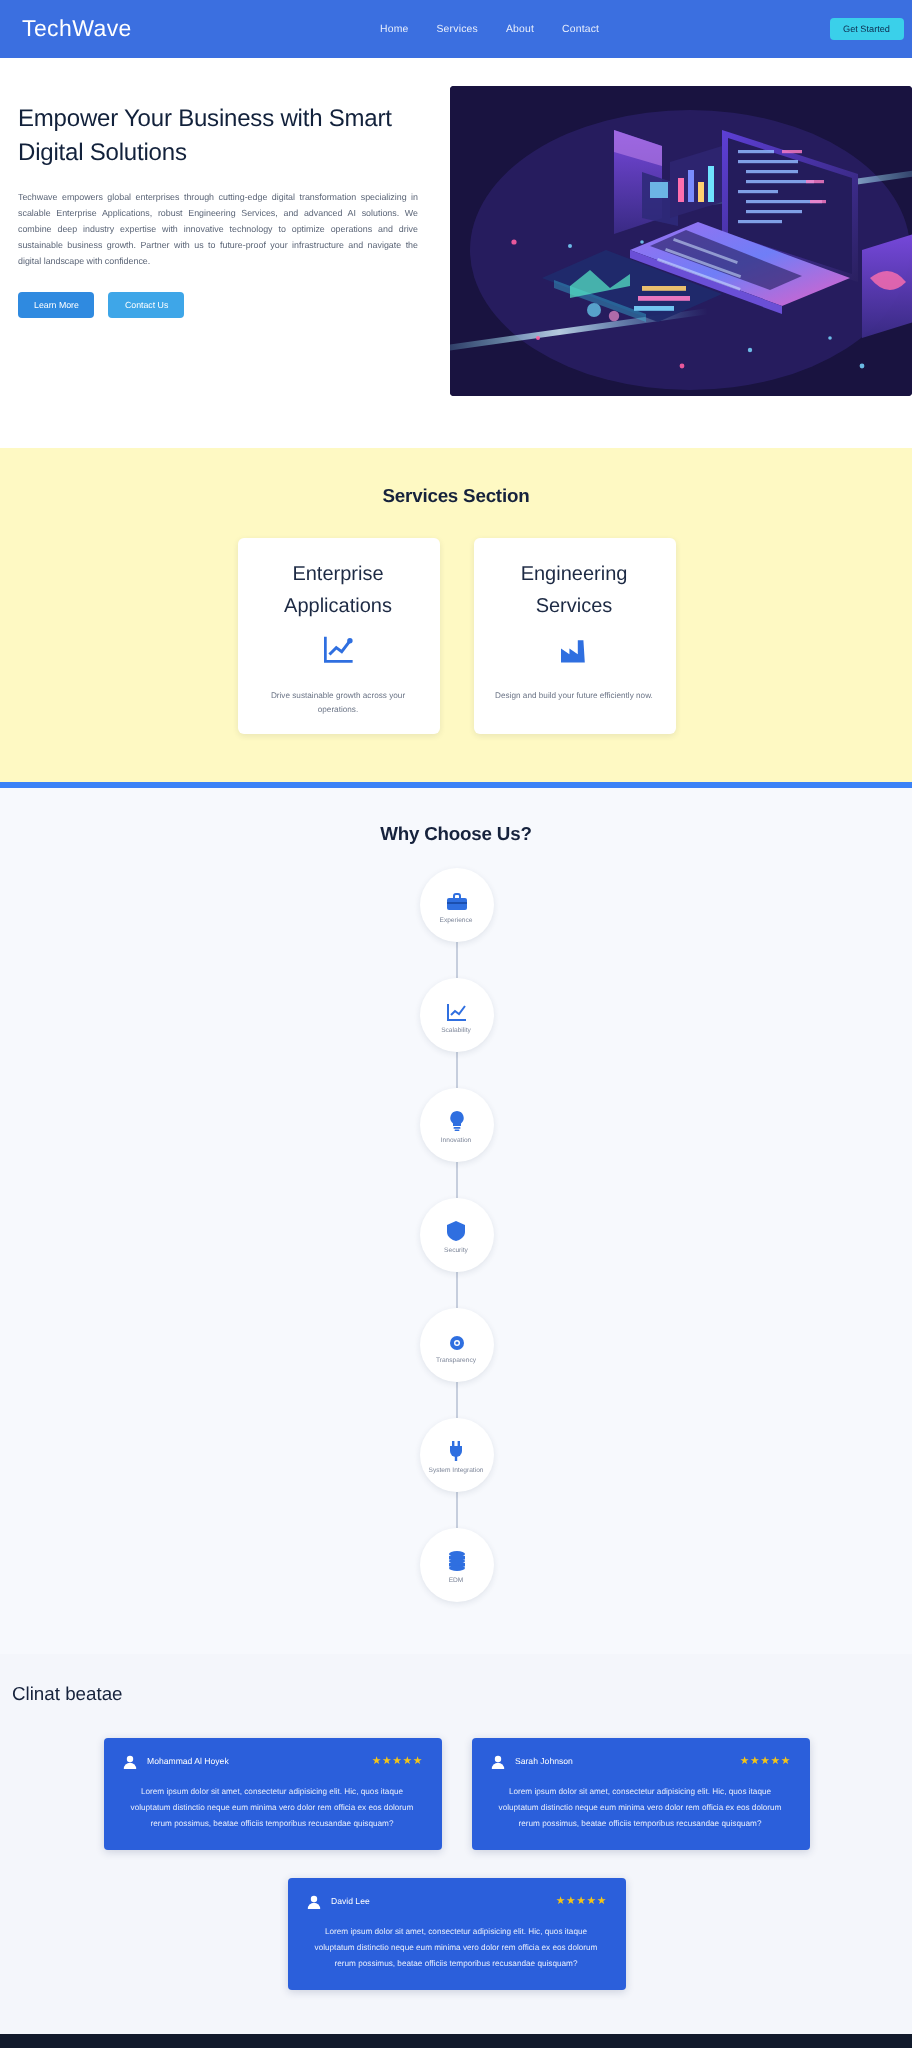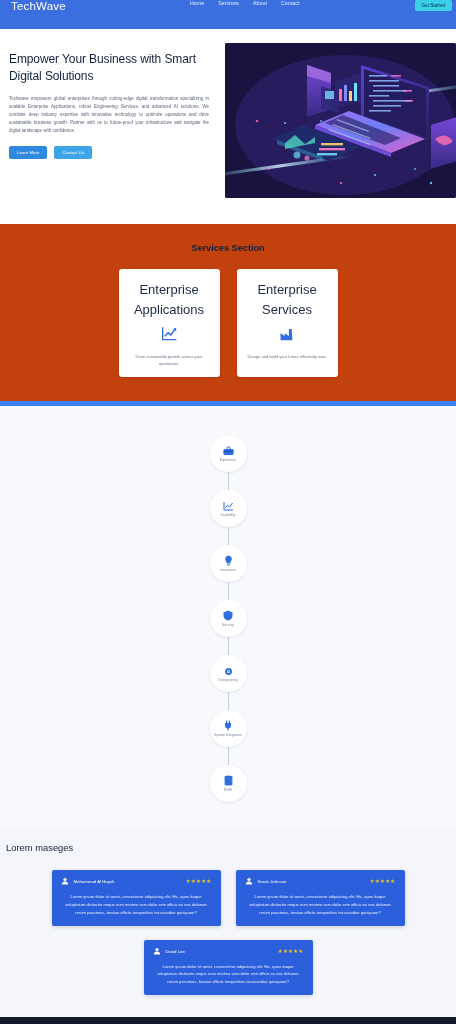--- a/index.html
+++ b/index.html
@@ -8,21 +8,21 @@
     background: #f4f6fb;
     font-family: "Liberation Sans", sans-serif;
   }
   body { width: 456px; overflow-x: hidden; }
 
   
   .navbar {
     height: 29px;
     background: #3b6fe0;
     display: flex;
-    align-items: flex-start;
+    align-items: center;
     padding: 0 4px 0 11px;
     position: relative;
   }
   .brand {
     color: #ffffff;
     font-size: 11.5px;
     letter-spacing: .2px;
     font-weight: 400;
   }
   .nav-links {
@@ -94,23 +94,23 @@
     border-radius: 2px;
     position: relative;
     overflow: hidden;
     background:
       radial-gradient(ellipse at 55% 55%, #3b2a7a 0%, #211a4e 45%, #120f33 100%);
   }
   .hero-art svg { position: absolute; inset: 0; }
 
   
   .services {
-    background: #c2410c;
+    background: #fef9c3;
     padding: 18px 0 24px 0;
-    border-bottom: 5px solid #3b82f6;
+    border-bottom: 3px solid #3b82f6;
   }
   .section-title {
     text-align: center;
     font-size: 9.4px;
     font-weight: bold;
     color: #16223c;
     letter-spacing: -.1px;
   }
   .cards {
     display: flex;
@@ -123,21 +123,21 @@
     min-height: 85px;
     background: #ffffff;
     border-radius: 3px;
     box-shadow: 0 1px 3px rgba(22,34,60,.09);
     padding: 11px 7px 9px 7px;
     display: flex;
     flex-direction: column;
     align-items: center;
   }
   .card-title {
-    font-size: 13px;
+    font-size: 10px;
     color: #1d2a44;
     text-align: center;
     line-height: 1.55;
     font-weight: 400;
   }
   .card-icon { margin-top: 5px; height: 17px; display: flex; align-items: center; }
   .card-desc {
     margin-top: 11px;
     font-size: 4.1px;
     color: #6b7486;
@@ -351,34 +351,35 @@
         <svg width="17" height="15" viewBox="0 0 24 22">
           <path d="M2 2 v18 h20" stroke="#2f6fe0" stroke-width="2" fill="none"></path>
           <polyline points="5,15 10,10 14,13 20,5" stroke="#2f6fe0" stroke-width="2.2" fill="none"></polyline>
           <circle cx="20" cy="5" r="2" fill="#2f6fe0"></circle>
         </svg>
       </div>
       <div class="card-desc">Drive sustainable growth across your operations.</div>
     </div>
 
     <div class="card">
-      <div class="card-title">Enterprise Services</div>
+      <div class="card-title">Engineering Services</div>
       <div class="card-icon">
         <svg width="17" height="14" viewBox="0 0 24 20">
           <path d="M2 19 V9 l6 4 V9 l6 4 V3 h4 l1 16 z" fill="#2f6fe0"></path>
         </svg>
       </div>
       <div class="card-desc">Design and build your future efficiently now.</div>
     </div>
 
 
   </div>
 </div>
 
 <div class="why">
+  <div class="section-title">Why Choose Us?</div>
   <div class="timeline">
 
     <div class="tl-node">
       <div class="tl-circle">
         <div class="tl-icon">
           <svg width="11" height="10" viewBox="0 0 22 20">
             <rect x="1" y="6" width="20" height="12" rx="2" fill="#2f6fe0"></rect>
             <path d="M8 6 V4 a2 2 0 0 1 2 -2 h2 a2 2 0 0 1 2 2 v2" stroke="#2f6fe0" stroke-width="2" fill="none"></path>
             <rect x="1" y="10" width="20" height="2" fill="#1b4fae"></rect>
           </svg>
@@ -468,21 +469,21 @@
           </svg>
         </div>
         <div class="tl-label">EDM</div>
       </div>
     </div>
 
   </div>
 </div>
 
 <div class="testimonials">
-  <div class="t-heading">Lorem maseges</div>
+  <div class="t-heading">Clinat beatae</div>
 
   <div class="t-row">
 
     <div class="t-card">
       <div class="t-head">
         <span class="t-avatar">
           <svg width="8" height="8" viewBox="0 0 16 16">
             <circle cx="8" cy="5" r="3.2" fill="#ffffff"></circle>
             <path d="M1.8 15 a6.2 6.2 0 0 1 12.4 0 z" fill="#ffffff"></path>
           </svg>

